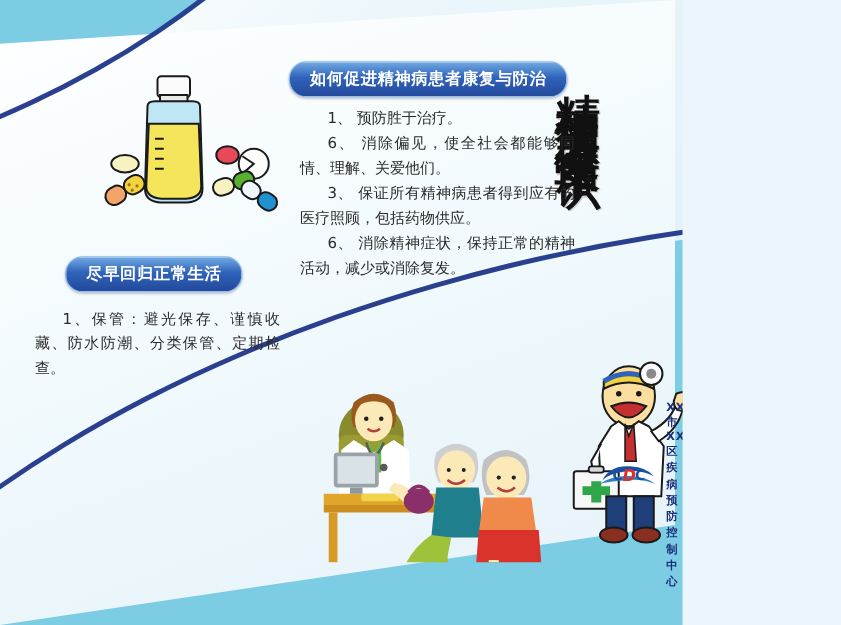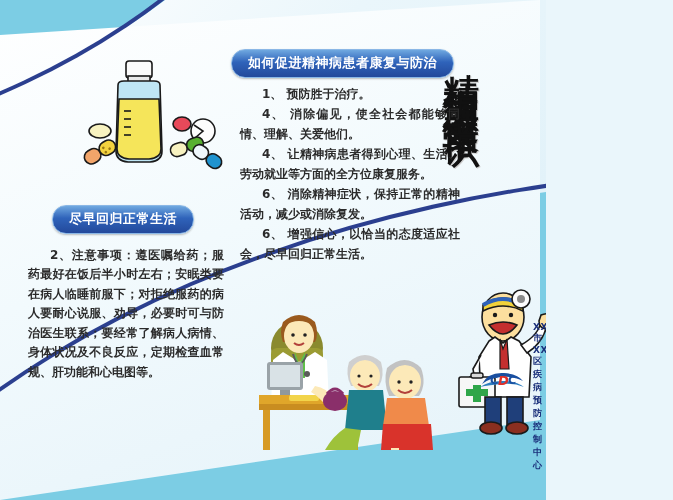--- a/index.html
+++ b/index.html
@@ -55,21 +55,21 @@
     box-shadow:0 1px 2px rgba(0,0,0,.25);
     border:1px solid #8ab7e6;white-space:nowrap;
     font-family:"DejaVu Sans","Liberation Sans",sans-serif;
   }
   #banner-right{left:231px;top:49px;}
   #banner-left{left:52px;top:205px;}
   
   .body-text{
     position:absolute;color:#2b2b2b;
     font-family:"DejaVu Sans","Liberation Sans",sans-serif;
-    font-size:12px;font-weight:bold;line-height:1.62;
+    font-size:12px;font-weight:normal;line-height:1.62;
     text-align:justify;
   }
   #text-right{left:240px;top:85px;width:220px;}
   #text-left{left:28px;top:246px;width:196px;}
   .para{margin:0 0 1px 0;text-indent:22px;}
   
   .footer{
     position:absolute;left:478px;bottom:28px;display:flex;align-items:center;gap:7px;
   }
   .cdc-logo{position:relative;width:48px;height:26px;flex:0 0 auto;}
@@ -124,29 +124,28 @@
         <circle cx="27" cy="95" r="1.3" fill="#9a7a12" stroke="none"></circle>
         <circle cx="32" cy="99" r="1.3" fill="#9a7a12" stroke="none"></circle>
         <circle cx="27" cy="100" r="1.3" fill="#9a7a12" stroke="none"></circle>
       </g>
     </g>
   </svg>
 
   <div class="banner" id="banner-right">如何促进精神病患者康复与防治</div>
   <div class="body-text" id="text-right">
     <p class="para">1、 预防胜于治疗。</p>
-    <p class="para">4、 消除偏见，使全社会都能够同情、理解、关爱他们。</p>
-    <p class="para">4、 让精神病患者得到心理、生活、劳动就业等方面的全方位康复服务。</p>
+    <p class="para">6、 消除偏见，使全社会都能够同情、理解、关爱他们。</p>
+    <p class="para">3、 保证所有精神病患者得到应有的医疗照顾，包括药物供应。</p>
     <p class="para">6、 消除精神症状，保持正常的精神活动，减少或消除复发。</p>
-    <p class="para">6、 增强信心，以恰当的态度适应社会，尽早回归正常生活。</p>
   </div>
 
   <div class="banner" id="banner-left">尽早回归正常生活</div>
   <div class="body-text" id="text-left">
-    <p class="para">2、注意事项：遵医嘱给药；服药最好在饭后半小时左右；安眠类要在病人临睡前服下；对拒绝服药的病人要耐心说服、劝导，必要时可与防治医生联系；要经常了解病人病情、身体状况及不良反应，定期检查血常规、肝功能和心电图等。</p>
+    <p class="para">1、保管：避光保存、谨慎收藏、防水防潮、分类保管、定期检查。</p>
   </div>
 
   <svg class="ill-doctors" viewBox="0 0 190 150">
     <ellipse cx="44" cy="48" rx="26" ry="27" fill="#8a8a2e"></ellipse>
     <rect x="18" y="48" width="52" height="40" rx="6" fill="#9b9b33"></rect>
     <path d="M30 22 Q46 8 62 22 Q66 34 62 42 L30 42 Q26 32 30 22Z" fill="#9a5a1e"></path>
     <ellipse cx="46" cy="36" rx="15" ry="17" fill="#fce9b8"></ellipse>
     <path d="M31 26 Q46 16 61 26 Q58 20 46 18 Q34 20 31 26Z" fill="#9a5a1e"></path>
     <circle cx="40" cy="35" r="1.8" fill="#222"></circle>
       <circle cx="52" cy="35" r="1.8" fill="#222"></circle>

